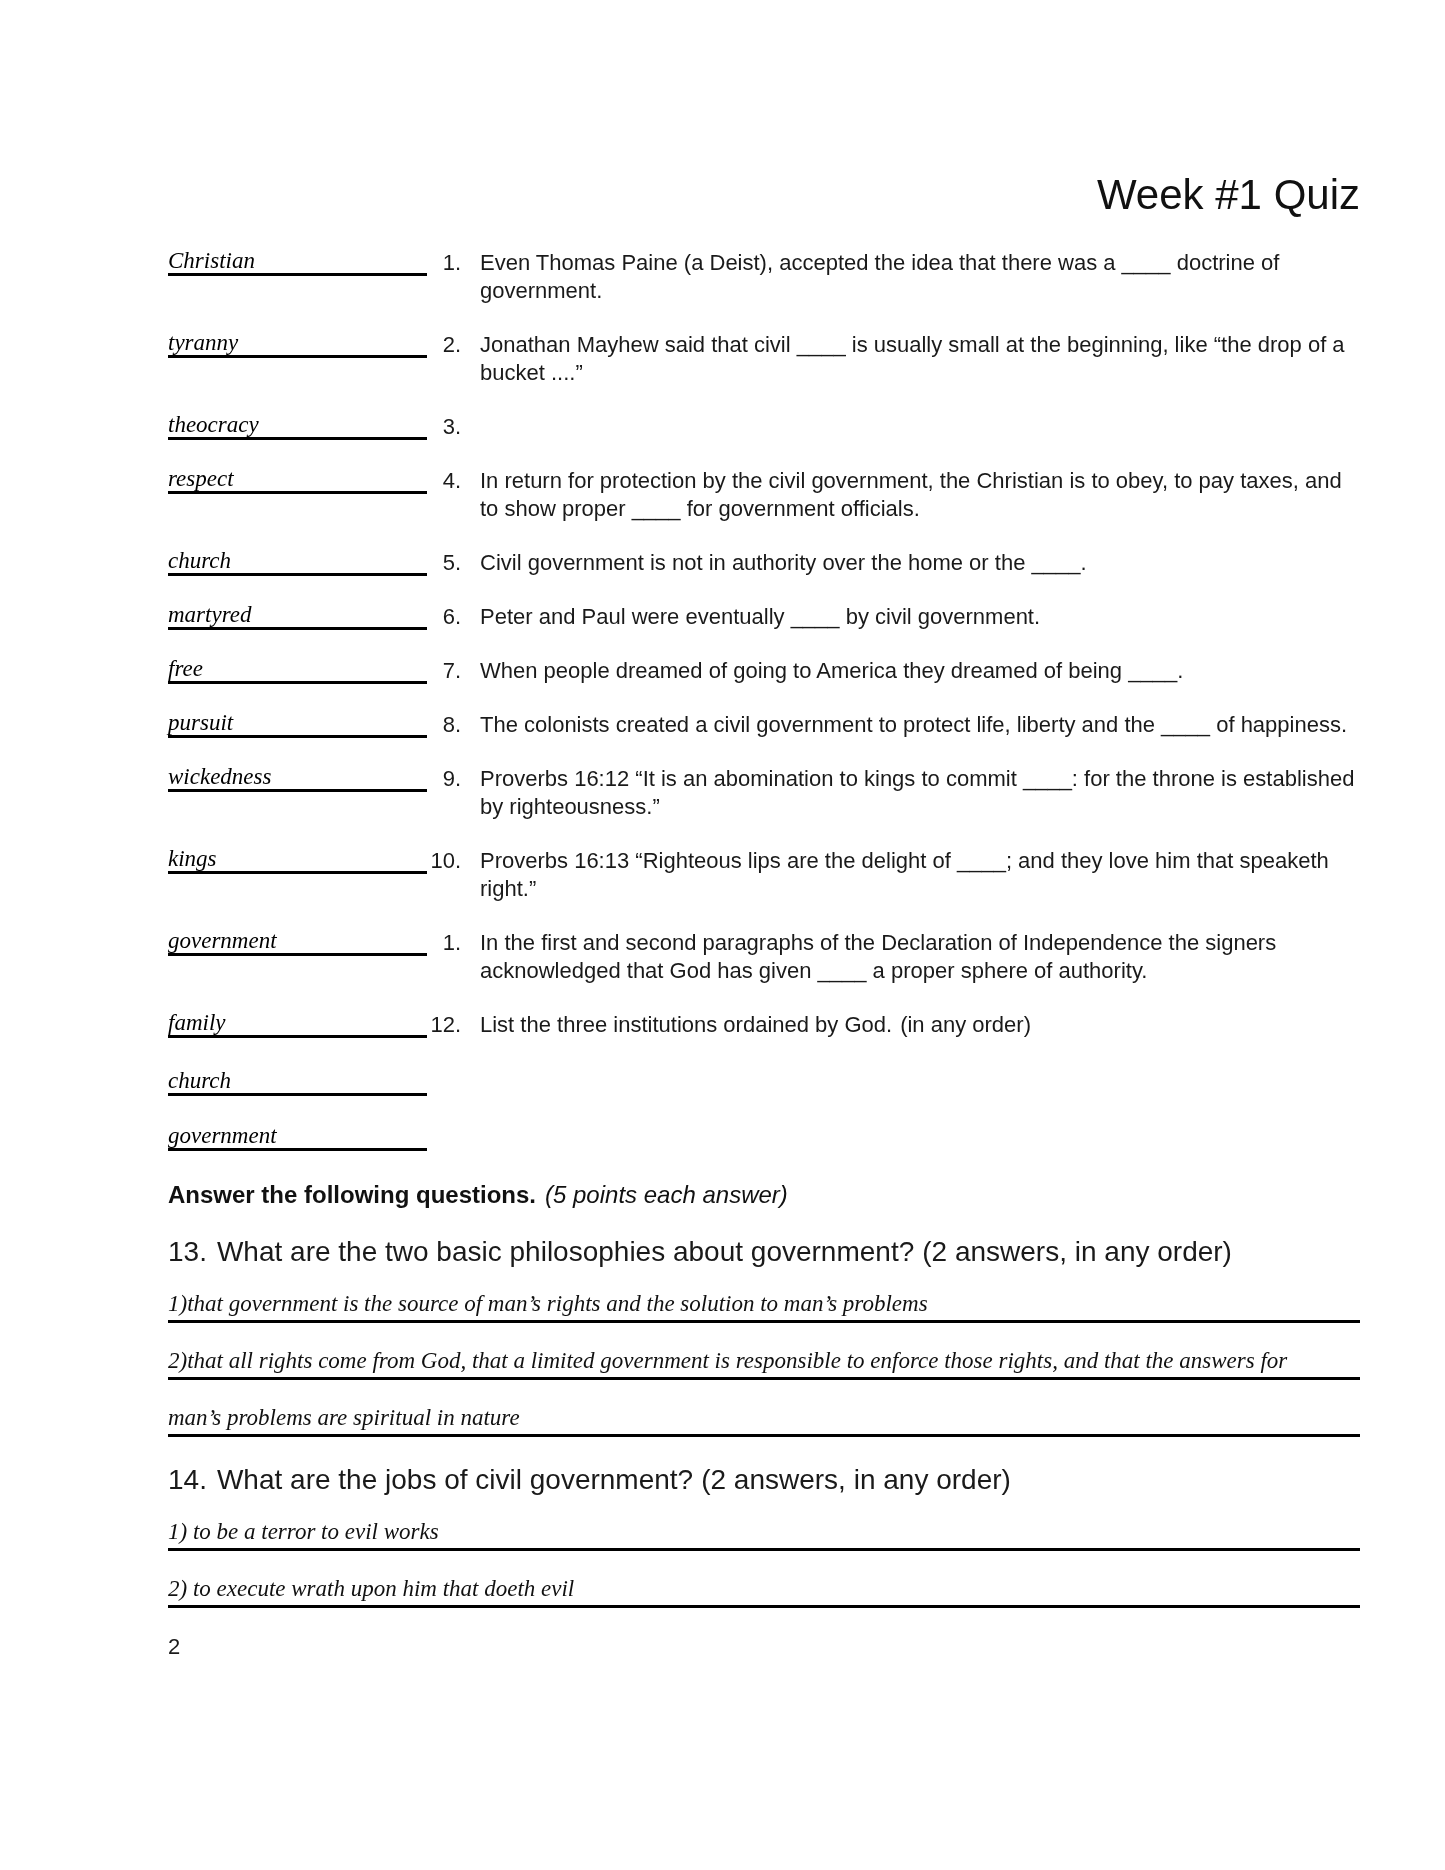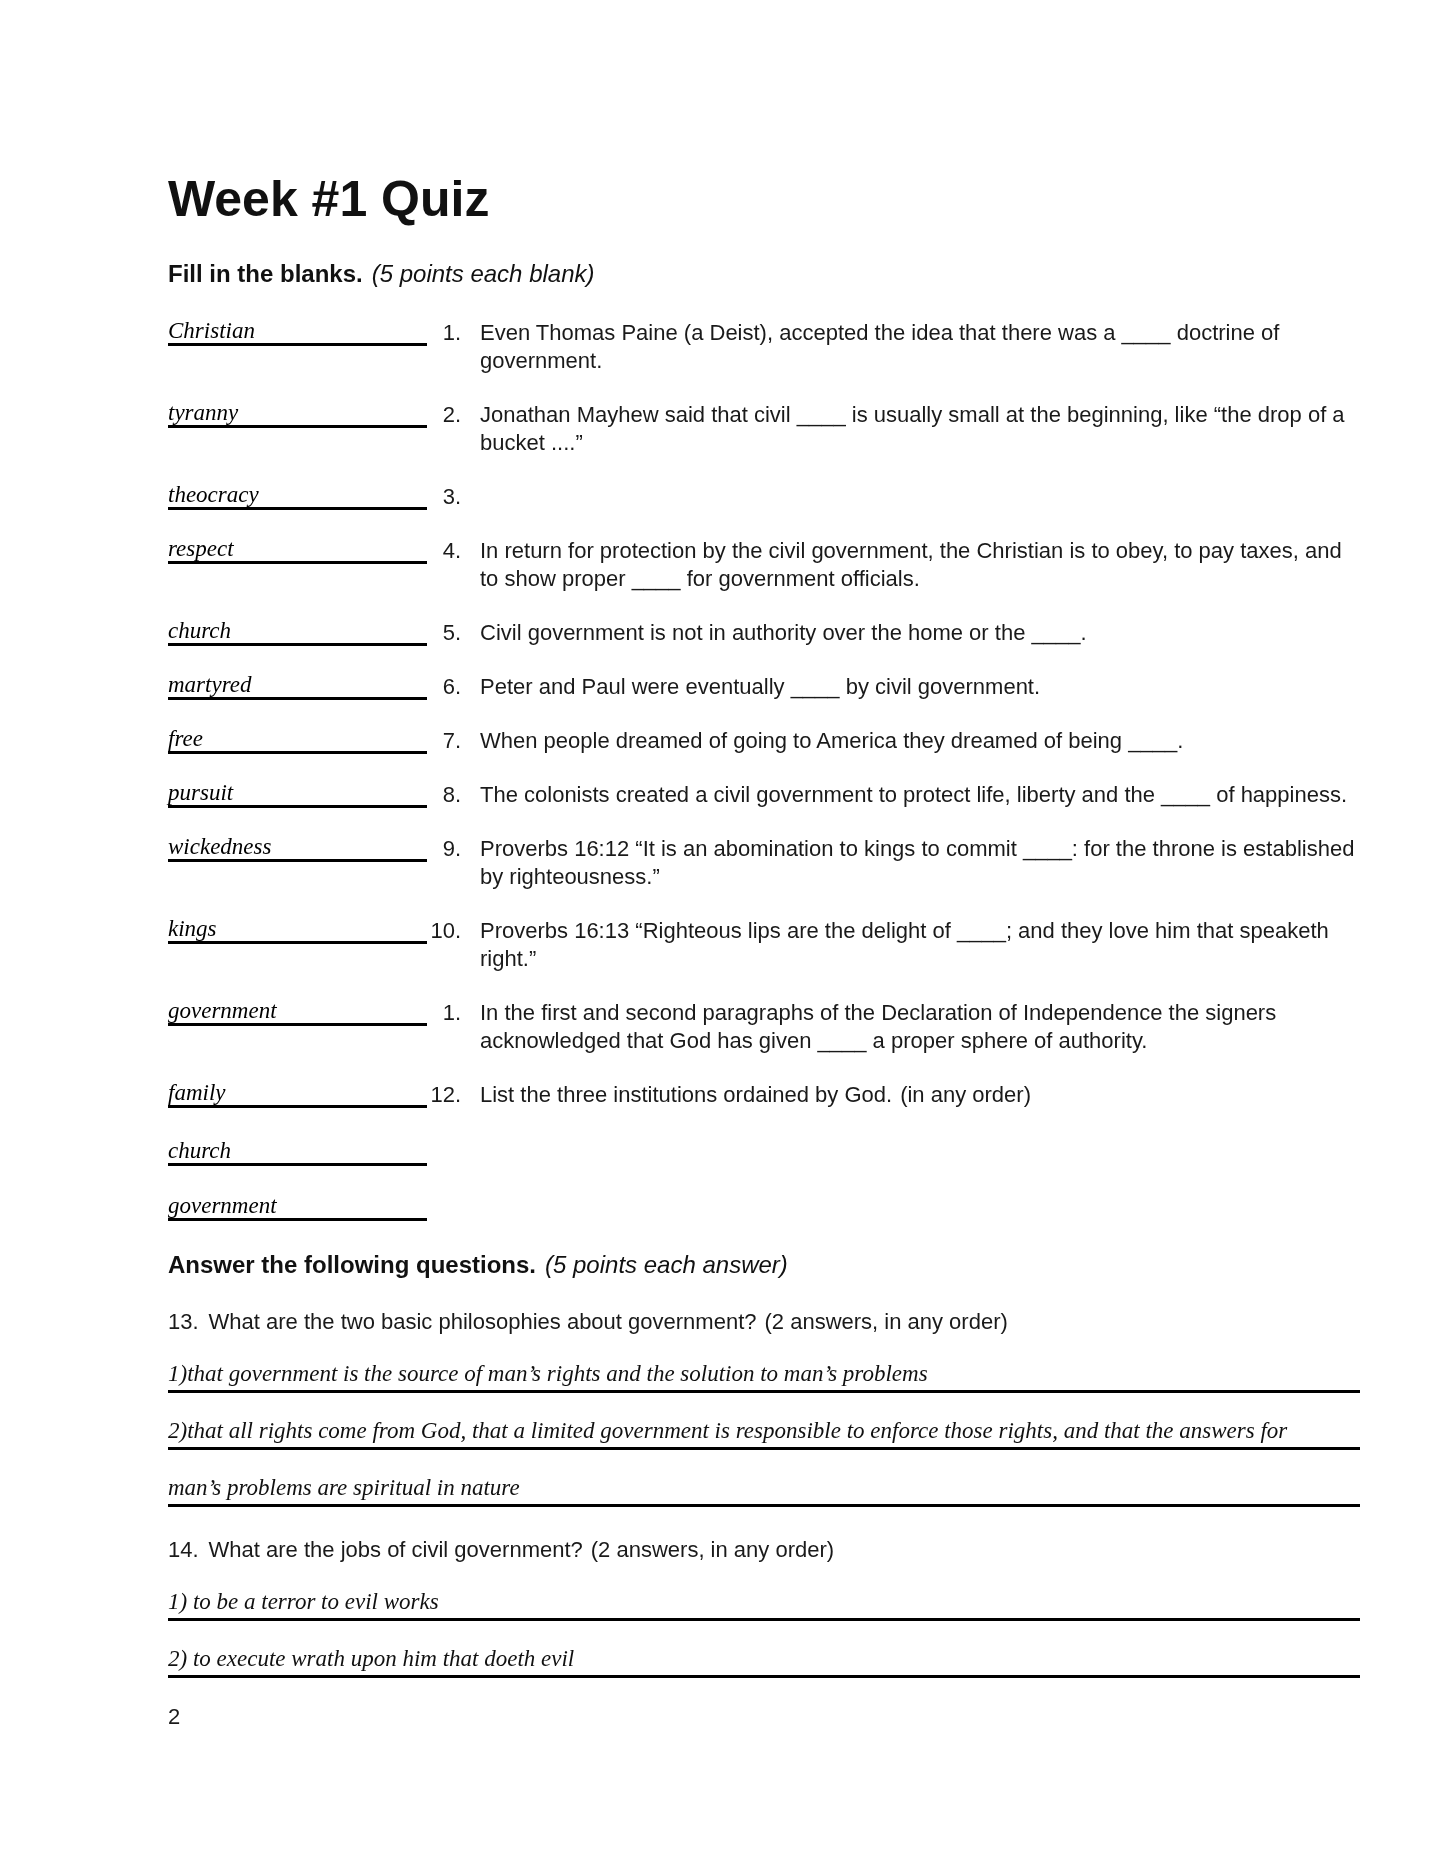--- a/index.html
+++ b/index.html
@@ -10,22 +10,22 @@
     background:#ffffff;
     color:#1a1a1a;
     font-family:"Liberation Sans", sans-serif;
     overflow:hidden;
     box-sizing:border-box;
     padding:172px 85px 0 168px; 
   }
   .content { width:1192px; }
 
   .doc-title {
-    font-size:50px; font-weight:bold; line-height:1.1;
-    text-align:left; color:#111;
+    font-size:42px; font-weight:normal; line-height:1.1;
+    text-align:right; color:#111;
   }
 
   .sec-head {
     margin-top:33px;
     font-size:24px; font-weight:bold; line-height:28px; color:#111;
   }
   .sec-head .pts { font-weight:normal; font-style:italic; margin-left:9px; }
 
   .fill-list { margin-top:31px; }
 
@@ -49,21 +49,21 @@
     flex:none; width:880px; margin-left:19px;
     font-size:22px; line-height:28px;
   }
   .inote { margin-left:8px; }
 
   .blank-row { margin-bottom:28px; }
   .fill-row.last { margin-bottom:30px; }
 
   .qa-head { margin-top:30px; }
 
-  .qa-q { margin-top:29px; font-size:22px; line-height:28px; }
+  .qa-q { margin-top:29px; font-size:28px; line-height:28px; }
   .qa-q .q-num-inline { margin-right:10px; }
 
   .ans-line {
     margin-top:25px;
     font-family:Liberation Serif, serif;
     font-style:italic;
     font-size:23px; line-height:26px;
     padding-bottom:3px;
     border-bottom:3px solid #000;
     color:#111;
@@ -74,23 +74,20 @@
   .page-num { margin-top:26px; font-size:22px; line-height:26px; }
 </style>
 </head>
 <body>
 
 <div class="page">
   <div class="content">
 
     <div class="doc-title">Week #1 Quiz</div>
 
-    <div class="sec-head">
-      <span>Fill in the blanks.</span><span class="pts">(5 points each blank)</span>
-    </div>
 
     <div class="fill-list">
 
       <div class="fill-row">
         <div class="answer-blank"><span>Christian</span></div>
         <div class="q-num">1.</div>
         <div class="q-text">Even Thomas Paine (a Deist), accepted the idea that there was a ____ doctrine of government.</div>
       </div>
 
       <div class="fill-row">

